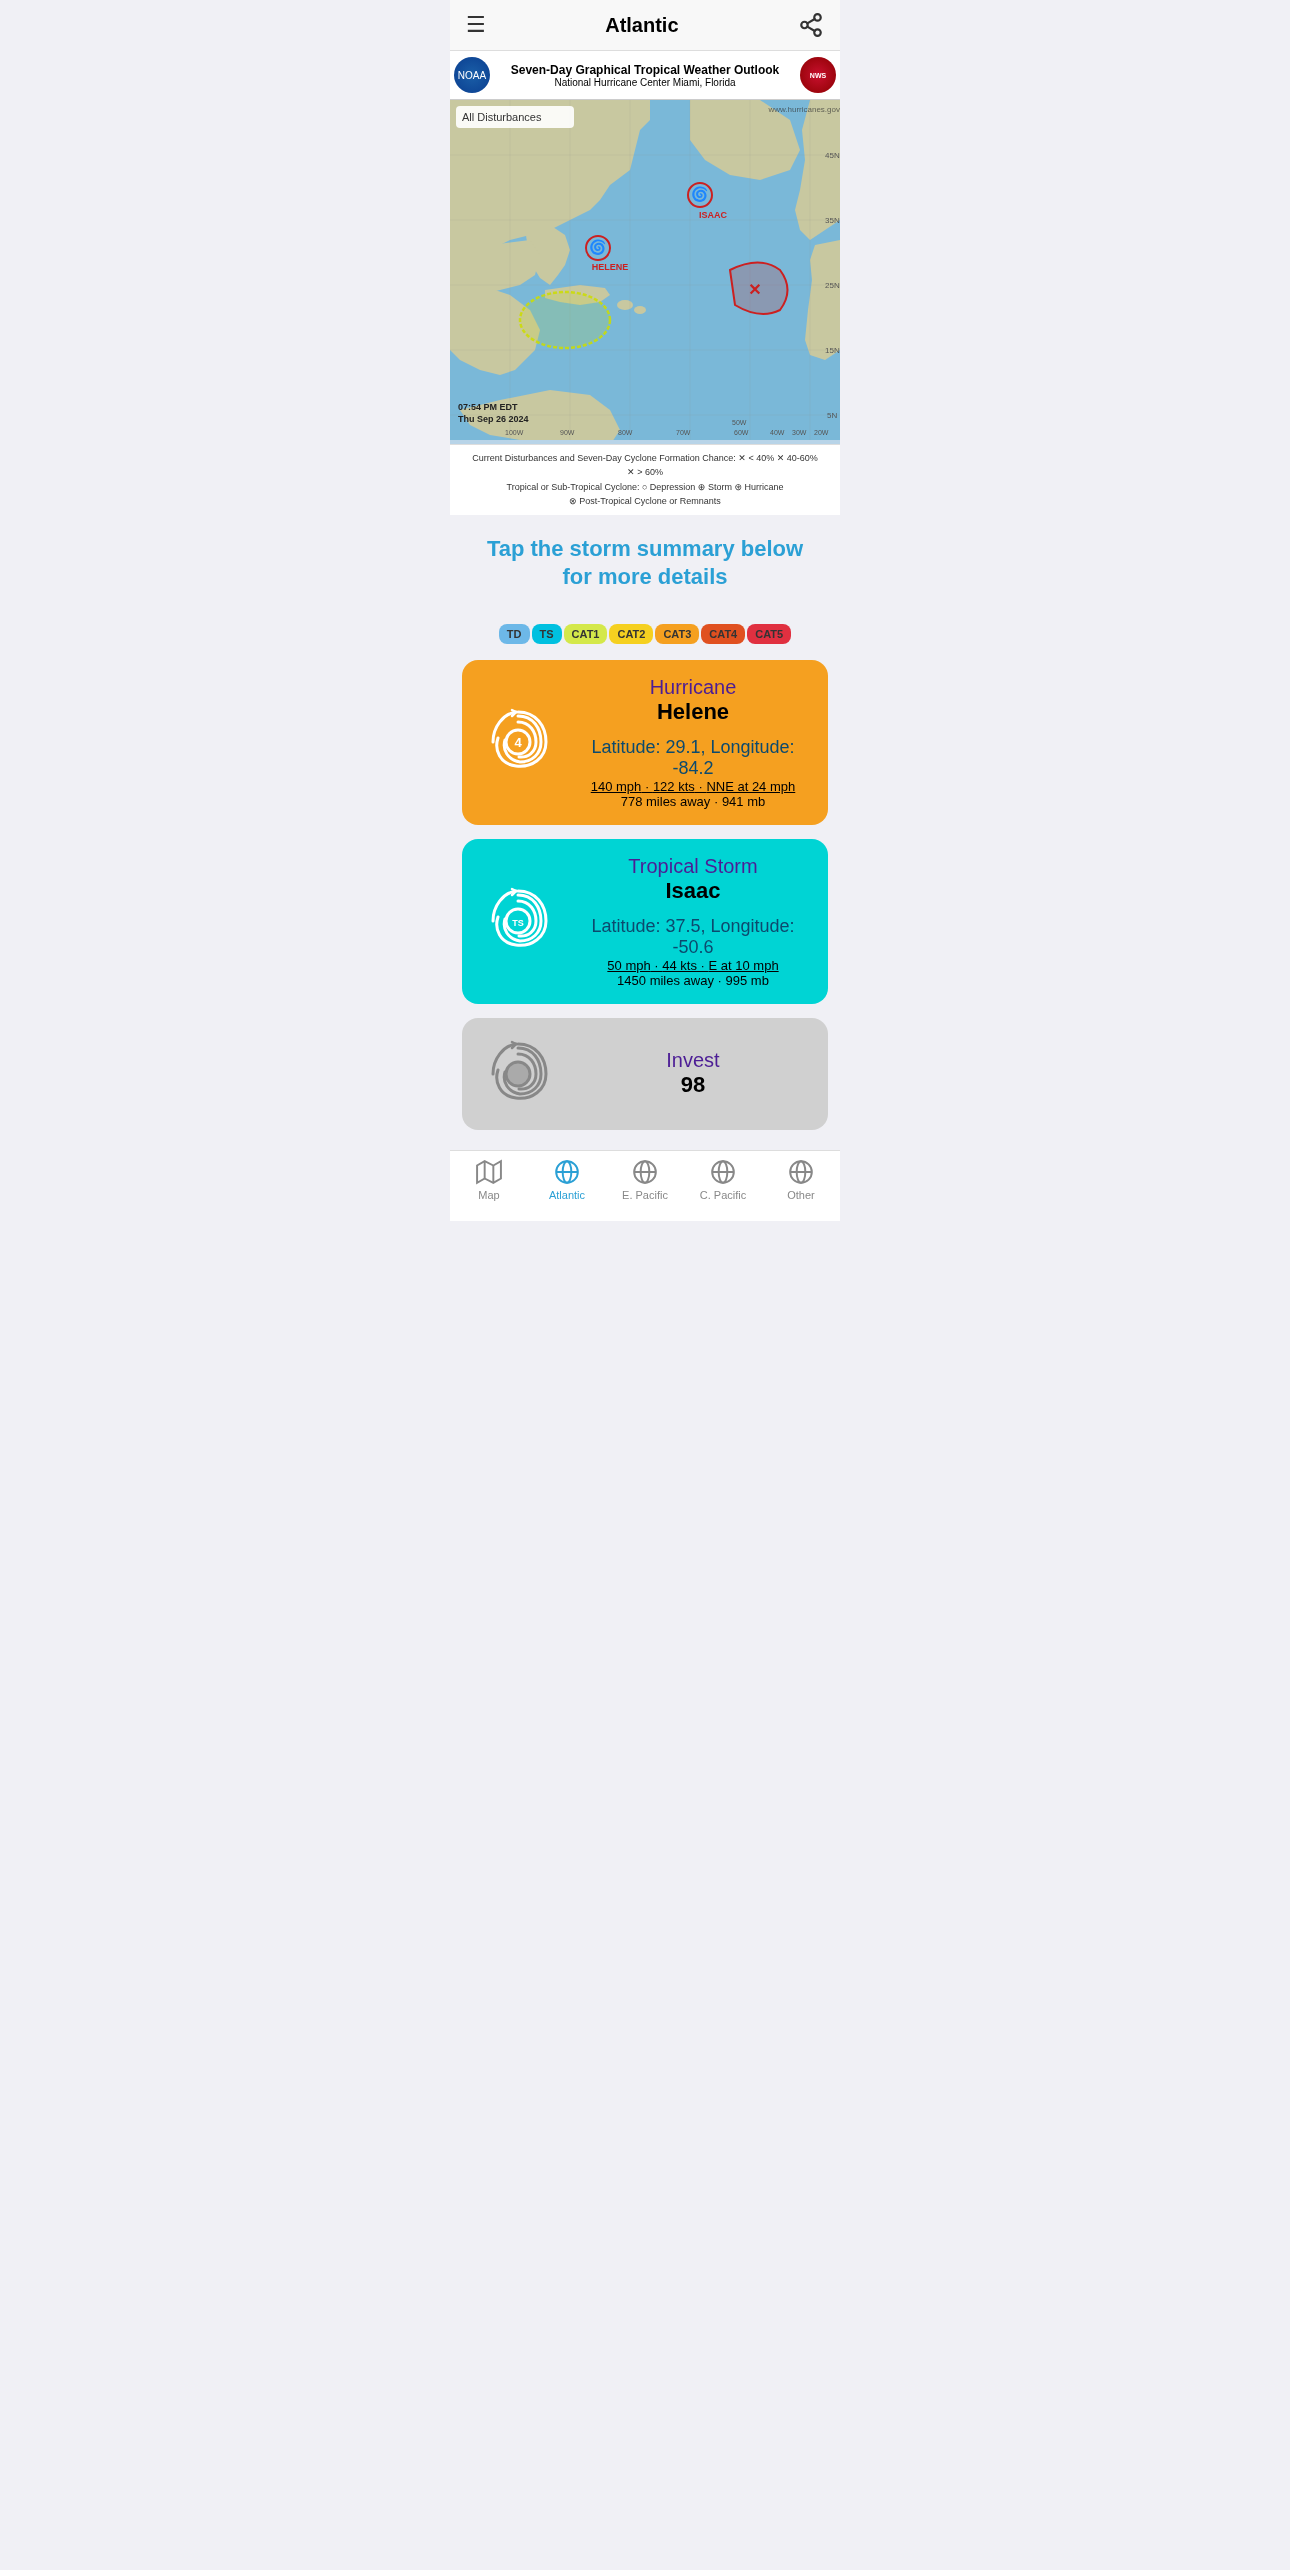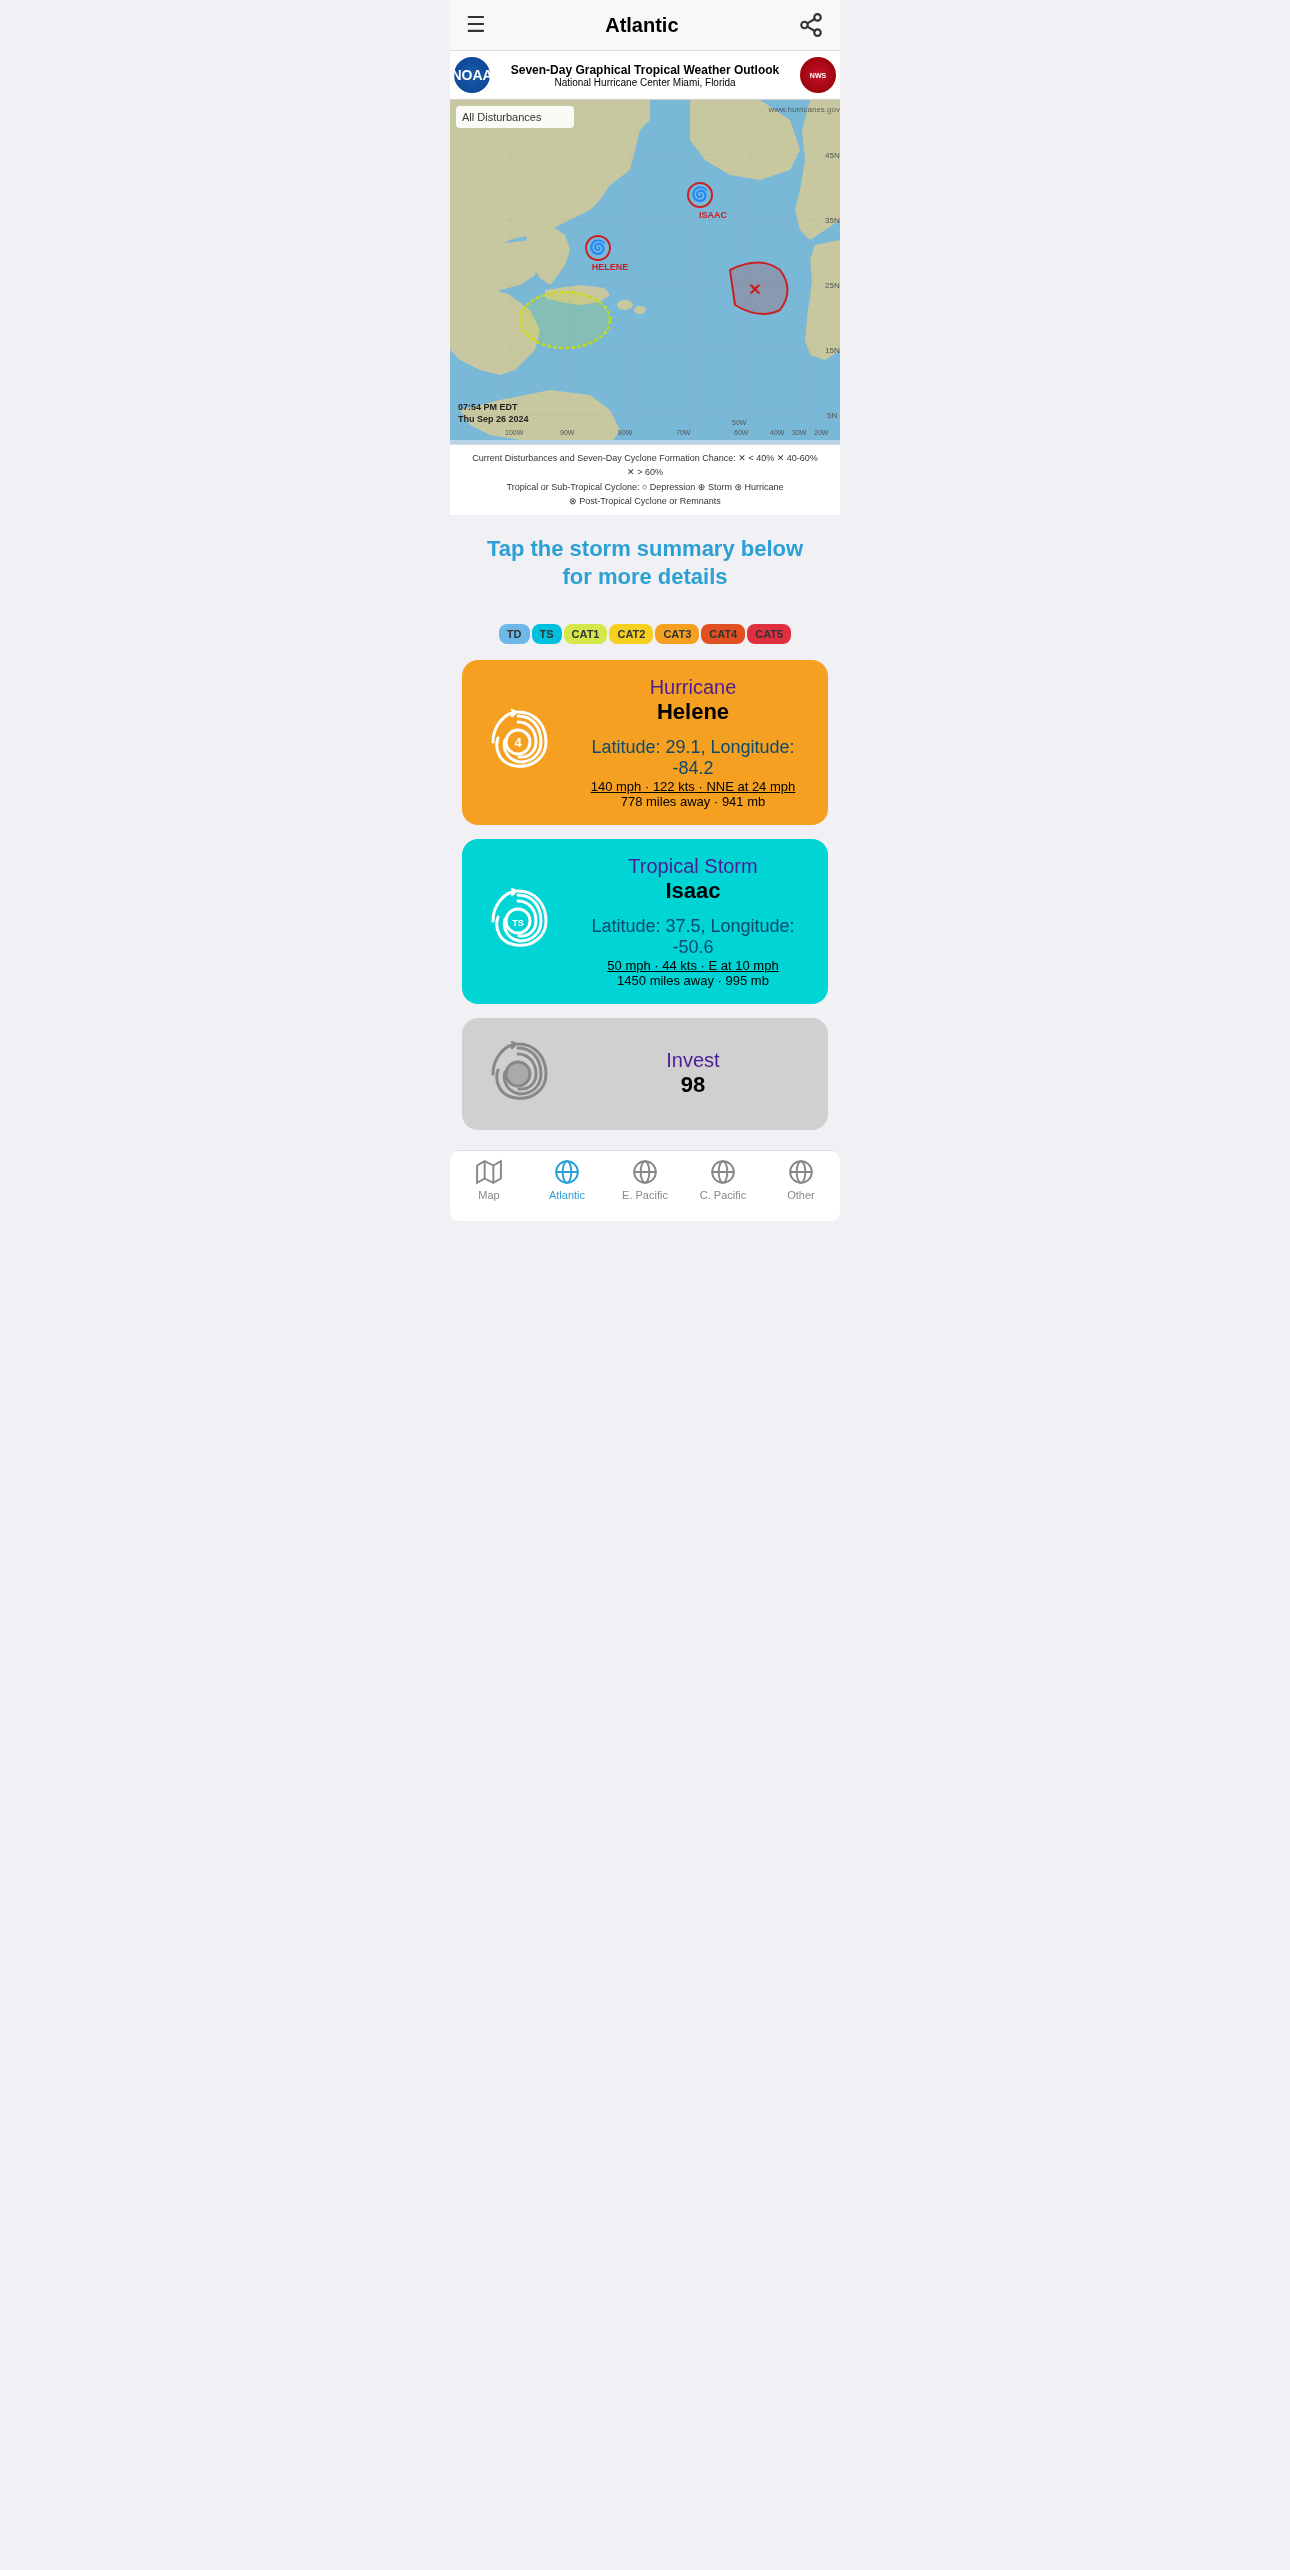--- a/index.html
+++ b/index.html
@@ -67,22 +67,22 @@
     }
     .noaa-logo {
       width: 36px;
       height: 36px;
       border-radius: 50%;
       background: radial-gradient(circle, #1a5fa8, #0a3d8f);
       display: flex;
       align-items: center;
       justify-content: center;
       color: white;
-      font-size: 14px;
-      font-weight: 700;
+      font-size: 10px;
+      font-weight: 400;
     }
     .nws-logo {
       width: 36px;
       height: 36px;
       border-radius: 50%;
       background: radial-gradient(circle, #c8102e, #8b0000);
       display: flex;
       align-items: center;
       justify-content: center;
       color: white;
@@ -194,21 +194,20 @@
     .bottom-nav {
       background: white;
       border-top: 1px solid #ddd;
       display: flex;
       justify-content: space-around;
       align-items: center;
       padding: 8px 0 20px;
       margin-top: 20px;
       position: sticky;
       bottom: 0;
-      border-radius: 9px;
     }
     .nav-item {
       display: flex;
       flex-direction: column;
       align-items: center;
       gap: 4px;
       cursor: pointer;
       min-width: 60px;
     }
     .nav-label {

